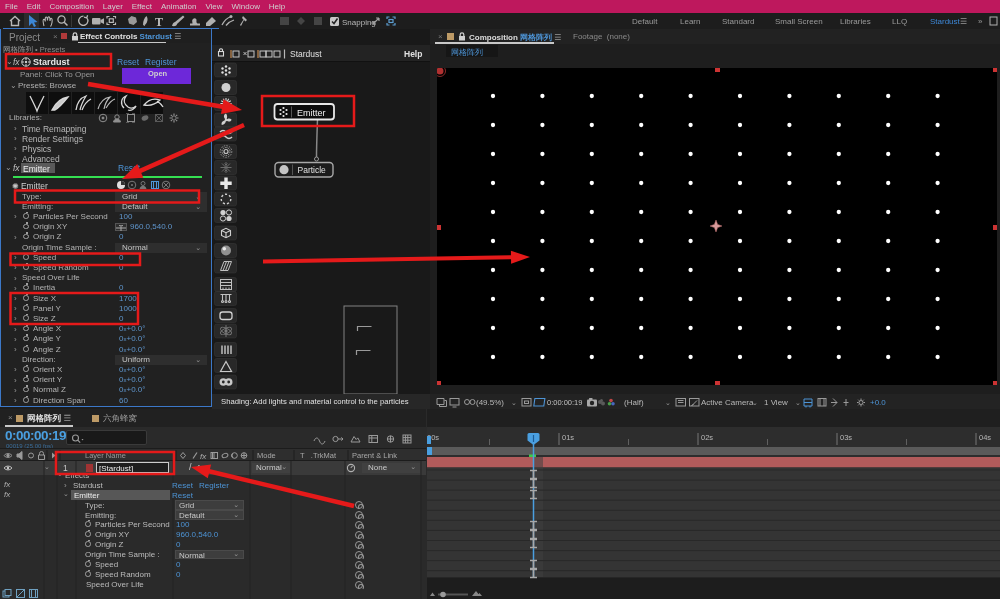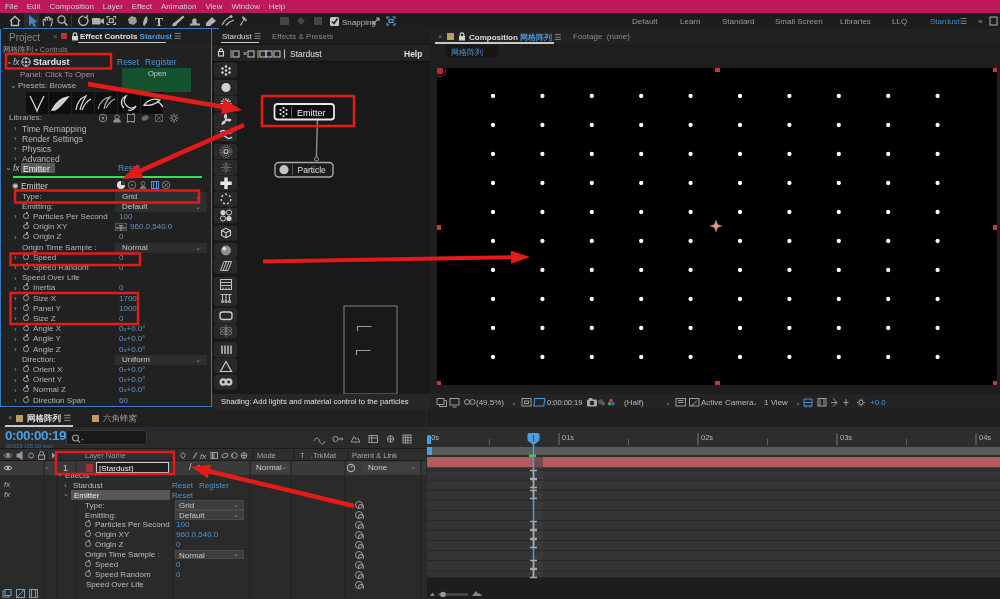--- a/index.html
+++ b/index.html
@@ -110,35 +110,35 @@
   <div class="t" style="left:52px;top:3px;font-size:8px;color:#777;">×</div>
   <div class="abs" style="left:60px;top:4px;width:6px;height:6px;background:#b03a3a;"></div>
   <svg class="abs" style="left:70pX;top:3pX;" width="8" height="9" viewBox="0 0 8 9">
           <rect x="1" y="4" width="6" height="4.5" fill="#cfcfcf"></rect>
           <path d="M2.2 4 V2.6 A1.8 1.8 0 0 1 5.8 2.6 V4" stroke="#cfcfcf" stroke-width="1.2" fill="none"></path>
         </svg>
   <div class="t" style="left:79px;top:3px;font-size:8px;color:#e2e2e2;font-weight:bold;">Effect Controls <span style="color:#4d94d6;">Stardust</span> <span style="color:#9a9a9a;font-weight:normal;">☰</span></div>
   <div class="abs" style="left:77px;top:12.5px;width:88px;height:1.5px;background:#c8c8c8;"></div>
  </div>
 
- <div class="t" style="left:2px;top:15.5px;font-size:7.5px;color:#9a9a9a;">网格阵列 <span style="color:#8a8a8a;">• Controls</span></div>
+ <div class="t" style="left:2px;top:15.5px;font-size:7.5px;color:#9a9a9a;">网格阵列 <span style="color:#8a8a8a;">• Presets</span></div>
 
  <div class="t" style="left:5px;top:28px;font-size:8px;color:#9a9a9a;">⌄</div>
  <div class="t" style="left:12px;top:28px;font-size:8.5px;font-style:italic;color:#c0c0c0;">fx</div>
  <svg class="abs" style="left:20px;top:28px;" width="10" height="10">
         <circle cx="5" cy="5" r="4.2" stroke="#cfcfcf" stroke-width="1" fill="none"></circle>
         <circle cx="5" cy="5" r="1.2" fill="#cfcfcf"></circle>
         <path d="M5 .8 V3 M5 7 V9.2 M.8 5 H3 M7 5 H9.2" stroke="#cfcfcf" stroke-width="1"></path>
       </svg>
  <div class="t" style="left:32px;top:27.5px;font-size:9px;font-weight:bold;color:#e8e8e8;">Stardust</div>
  <div class="t" style="left:116px;top:28px;font-size:8.5px;color:#4d94d6;">Reset</div>
  <div class="t" style="left:144px;top:28px;font-size:8.5px;color:#4d94d6;">Register</div>
 
  <div class="t" style="left:19px;top:41px;font-size:8px;color:#9a9a9a;">Panel: Click To Open</div>
- <div class="abs" style="left:121px;top:39px;width:69px;height:24px;background:#14532d;">
+ <div class="abs" style="left:121px;top:39px;width:69px;height:16px;background:#6d28d9;font-weight:bold;">
   <div class="t" style="left:26px;top:1px;font-size:7.5px;color:#cfcfcf;">Open</div>
  </div>
 
  <div class="t" style="left:9px;top:52px;font-size:8px;color:#9a9a9a;">⌄</div>
  <div class="t" style="left:17px;top:52px;font-size:8px;color:#b0b0b0;">Presets: Browse</div>
  <svg class="abs" style="left:25px;top:62.5px;" width="140" height="22" viewBox="0 0 140 22">
   <g>
    <rect x="0" y="0" width="22" height="22" fill="#0e0e0e"></rect>
    <rect x="23" y="0" width="22" height="22" fill="#0e0e0e"></rect>
    <rect x="46" y="0" width="22" height="22" fill="#0e0e0e"></rect>
@@ -338,25 +338,20 @@
  <div class="prow" style="top:366.5px;">
         <span class="tw">›</span>
         <span class="sw"></span>
         <span class="lbl">Direction Span</span>
         <span class="val">60</span>
       </div>
 </div>
 
 <div class="abs" id="midpanel" style="left:212px;top:29px;width:218px;height:380px;background:#191919;">
 
- <div class="abs" style="left:0;top:0;width:218px;height:14px;background:#1f1f1f;">
-  <div class="t" style="left:10px;top:3px;font-size:8px;color:#d8d8d8;">Stardust <span style="color:#9a9a9a;">☰</span></div>
-  <div class="abs" style="left:9px;top:12.5px;width:38px;height:1.5px;background:#c8c8c8;"></div>
-  <div class="t" style="left:60px;top:3px;font-size:8px;color:#8a8a8a;">Effects &amp; Presets</div>
- </div>
 
  <div class="abs" style="left:0;top:16px;width:218px;height:17px;background:#232323;border-bottom:1px solid #111;">
   <svg class="abs" style="left:5px;top:3px;" width="200" height="12" viewBox="0 0 200 12">
    <g stroke="#d8d8d8" stroke-width="1.1" fill="none">
     <rect x="1.5" y="3.5" width="5" height="4.5"></rect>
             <path d="M2.5 3.5 V1.8 A1.6 1.6 0 0 1 5.5 1.8 V3.5"></path>
    </g>
    <g stroke="#c8c8c8" stroke-width="1" fill="none">
     <path d="M14 2 v8" stroke="#e8a15a"></path>
             <rect x="16" y="3" width="6" height="6"></rect>

